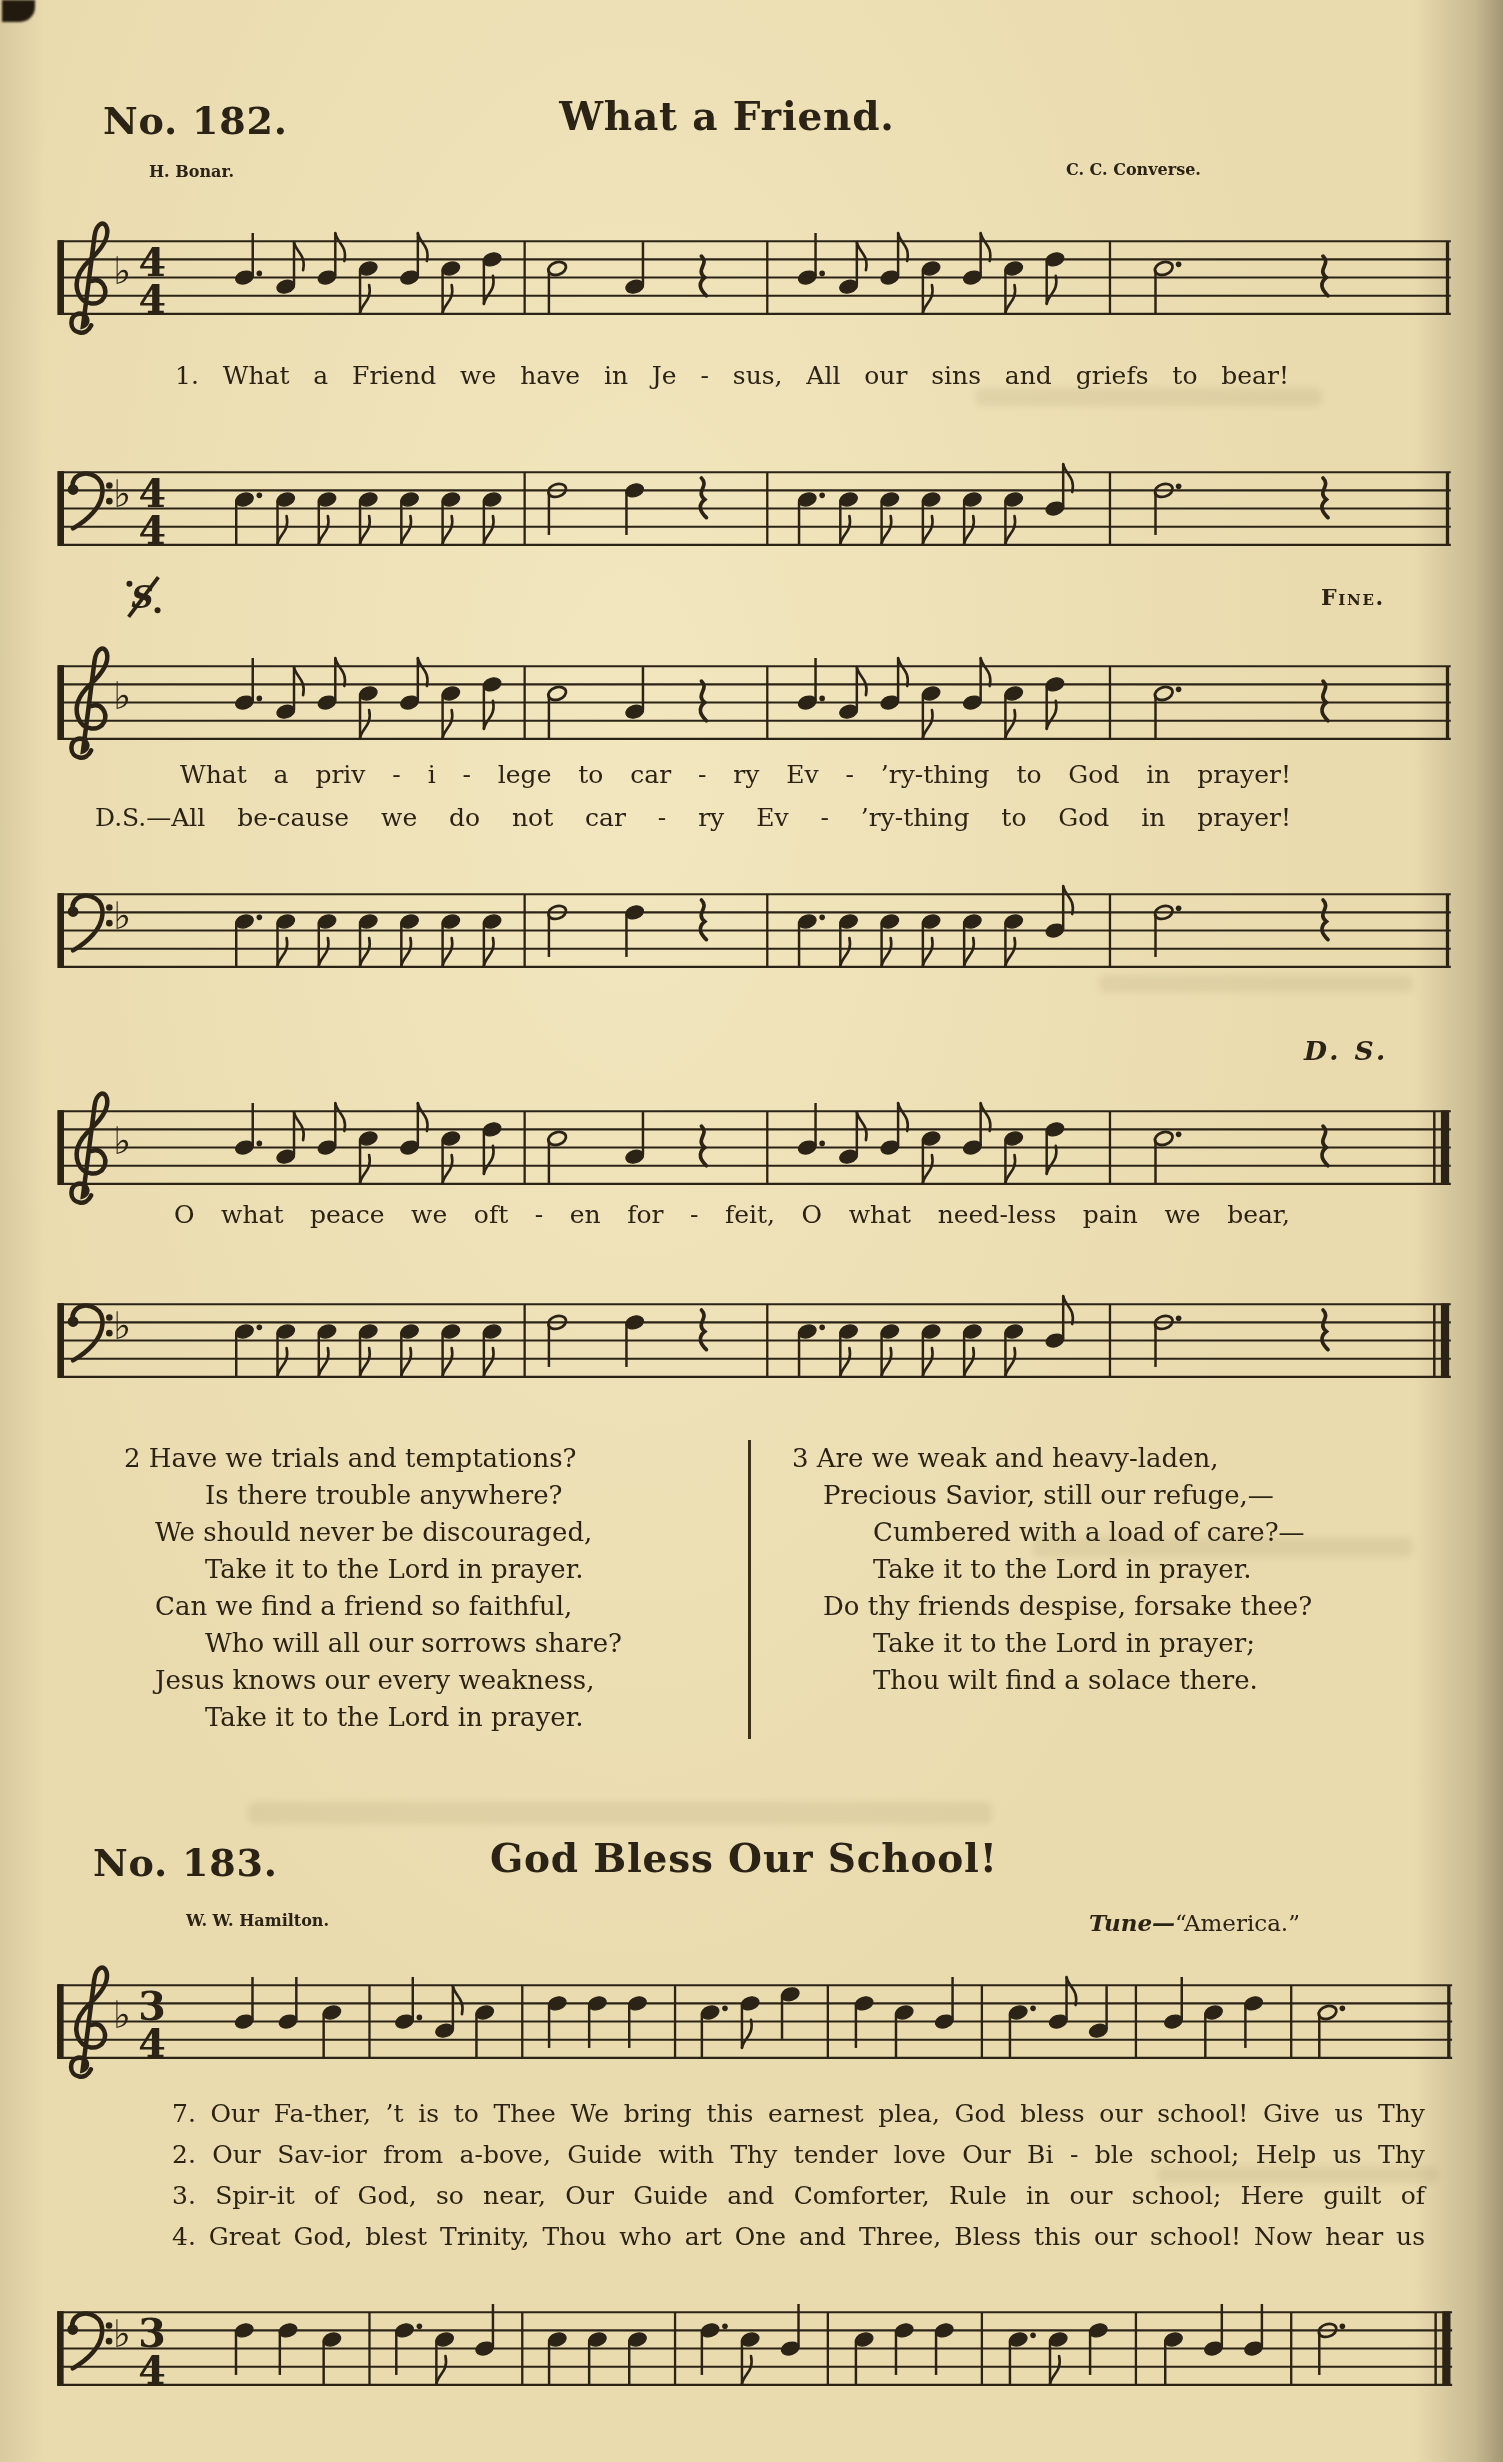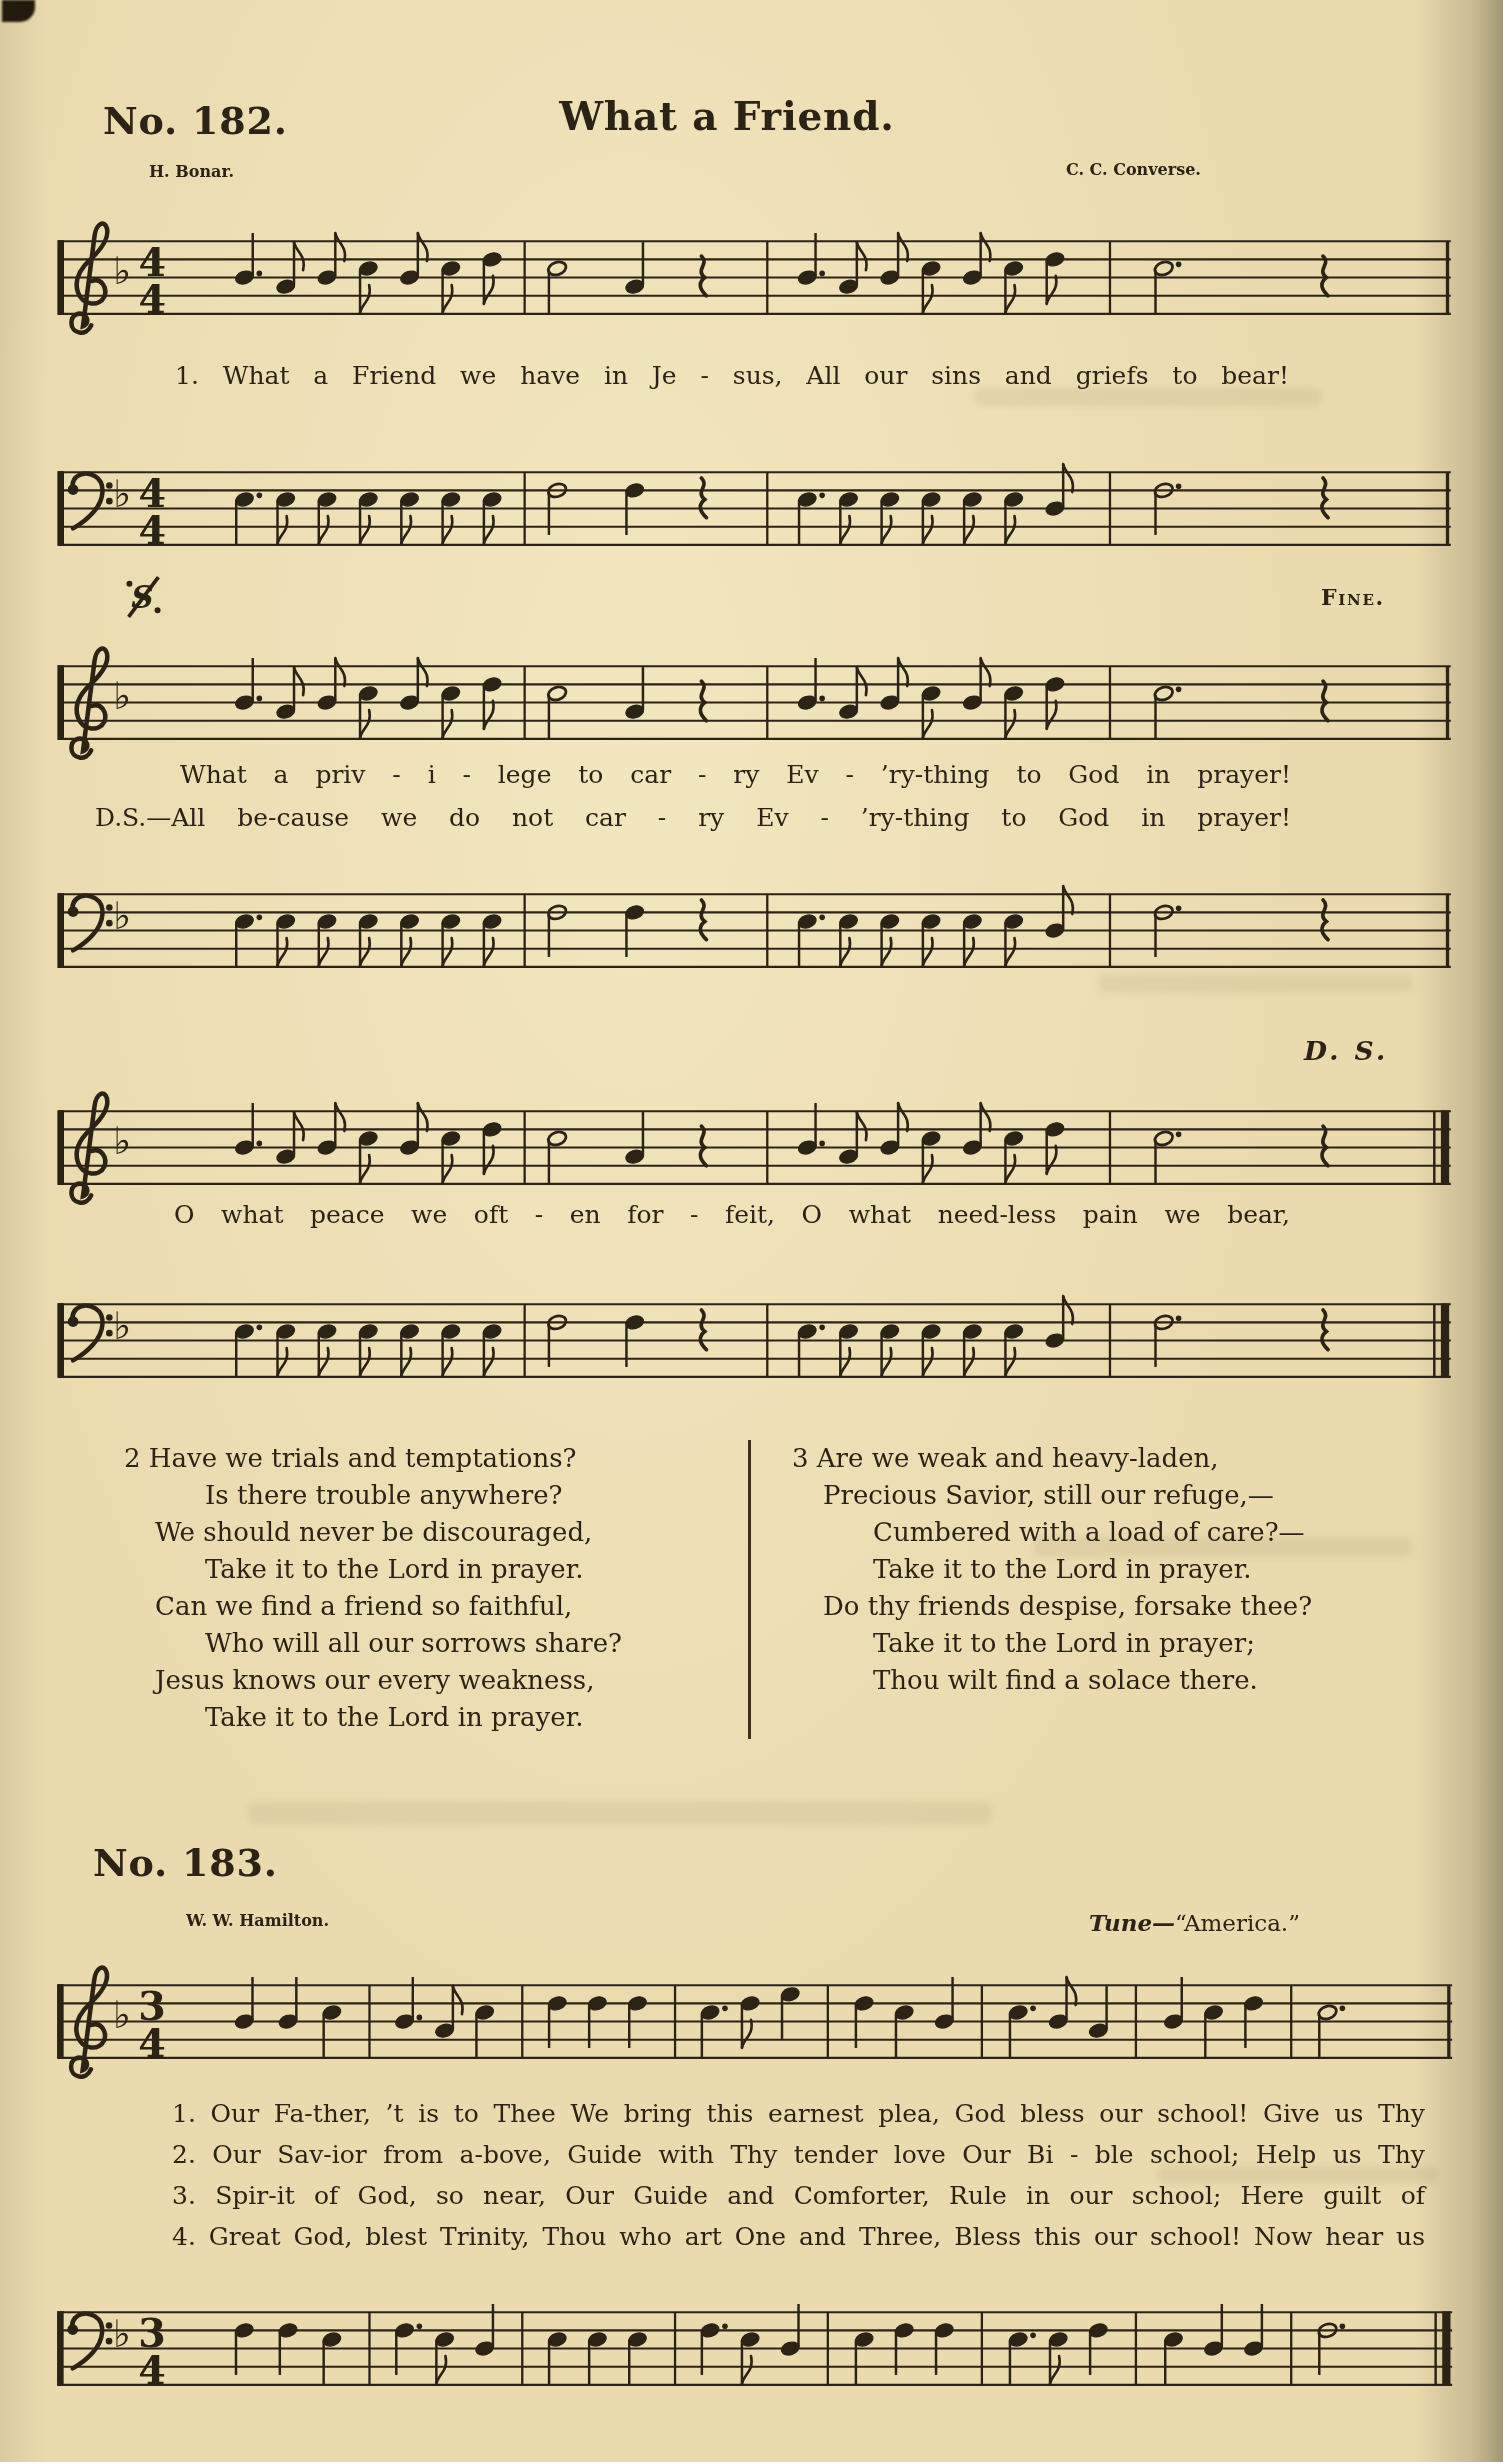--- a/index.html
+++ b/index.html
@@ -488,20 +488,21 @@
       <div class="vline ">3 Are we weak and heavy-laden,</div>
       <div class="vline  in1">Precious Savior, still our refuge,—</div>
       <div class="vline  in2">Cumbered with a load of care?—</div>
       <div class="vline  in2">Take it to the Lord in prayer.</div>
       <div class="vline  in1">Do thy friends despise, forsake thee?</div>
       <div class="vline  in2">Take it to the Lord in prayer;</div>
       <div class="vline  in2">Thou wilt find a solace there.</div>
     </div>
 
   <div class="abs hnum" style="left:93px;top:1840px;">No. 183.</div>
+  <div class="abs htitle" style="left:0;right:16.5px;top:1835px;">God Bless Our School!</div>
   <div class="abs attrib" style="left:186px;top:1911px;">W. W. Hamilton.</div>
   <div class="abs" style="left:1089px;top:1909px;">
     <span class="tune-prefix">Tune—</span><span class="tune-name">“America.”</span>
   </div>
 
   <svg class="abs staff" style="left:55px;top:1944px;width:1400px;height:165px;" viewBox="0 0 1694 200">
       <line x1="2" y1="50" x2="1692" y2="50" stroke="#2b2316" stroke-width="2.6"></line>
       <line x1="2" y1="72" x2="1692" y2="72" stroke="#2b2316" stroke-width="2.6"></line>
       <line x1="2" y1="94" x2="1692" y2="94" stroke="#2b2316" stroke-width="2.6"></line>
       <line x1="2" y1="116" x2="1692" y2="116" stroke="#2b2316" stroke-width="2.6"></line>
@@ -566,21 +567,21 @@
       <ellipse cx="1451.408" cy="72" rx="11" ry="7.5" transform="rotate(-18 1451.408 72)" fill="#2b2316" stroke="#2b2316" stroke-width="1.5"></ellipse>
       <line x1="1441.408" y1="74" x2="1441.408" y2="126" stroke="#2b2316" stroke-width="3"></line>
       <line x1="1496.948" y1="50" x2="1496.948" y2="138" stroke="#2b2316" stroke-width="2.8"></line>
       <ellipse cx="1540.97" cy="83" rx="11" ry="7.5" transform="rotate(-18 1540.97 83)" fill="none" stroke="#2b2316" stroke-width="3.4"></ellipse>
       <line x1="1530.97" y1="85" x2="1530.97" y2="137" stroke="#2b2316" stroke-width="3"></line>
       <circle cx="1558.97" cy="78" r="3.4" fill="#2b2316"></circle>
       <line x1="1688" y1="50" x2="1688" y2="138" stroke="#2b2316" stroke-width="4"></line>
     </svg>
 
   <div class="abs h2verses" style="left:172px;top:2093px;width:1253px;">
-      <div class="vline spread">1. Our Fa-ther, ’t is to Thee We bring this earnest plea, God bless our school! Give us Thy</div>
+      <div class="vline spread">7. Our Fa-ther, ’t is to Thee We bring this earnest plea, God bless our school! Give us Thy</div>
       <div class="vline spread">2. Our Sav-ior from a-bove, Guide with Thy tender love Our Bi - ble school; Help us Thy</div>
       <div class="vline spread">3. Spir-it of God, so near, Our Guide and Comforter, Rule in our school; Here guilt of</div>
       <div class="vline spread">4. Great God, blest Trinity, Thou who art One and Three, Bless this our school! Now hear us</div>
     </div>
 
   <svg class="abs staff" style="left:55px;top:2271px;width:1400px;height:165px;" viewBox="0 0 1694 200">
       <line x1="2" y1="50" x2="1692" y2="50" stroke="#2b2316" stroke-width="2.6"></line>
       <line x1="2" y1="72" x2="1692" y2="72" stroke="#2b2316" stroke-width="2.6"></line>
       <line x1="2" y1="94" x2="1692" y2="94" stroke="#2b2316" stroke-width="2.6"></line>
       <line x1="2" y1="116" x2="1692" y2="116" stroke="#2b2316" stroke-width="2.6"></line>

